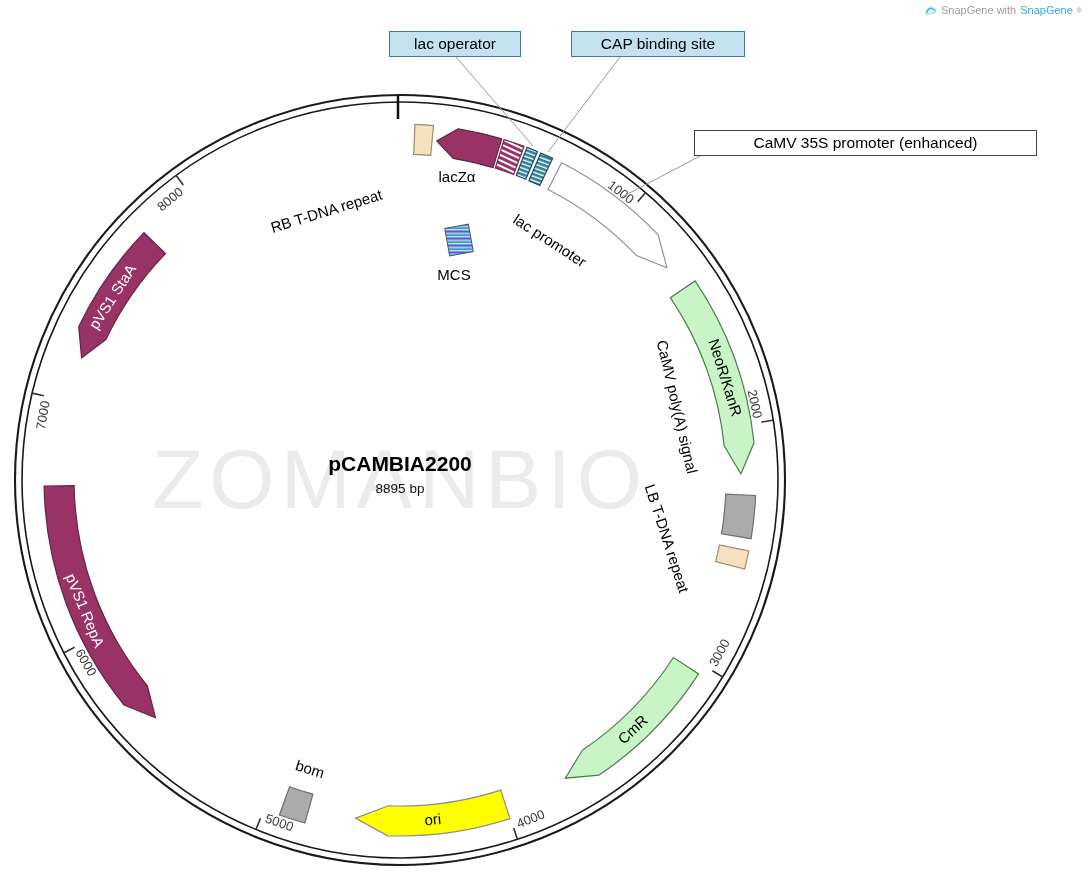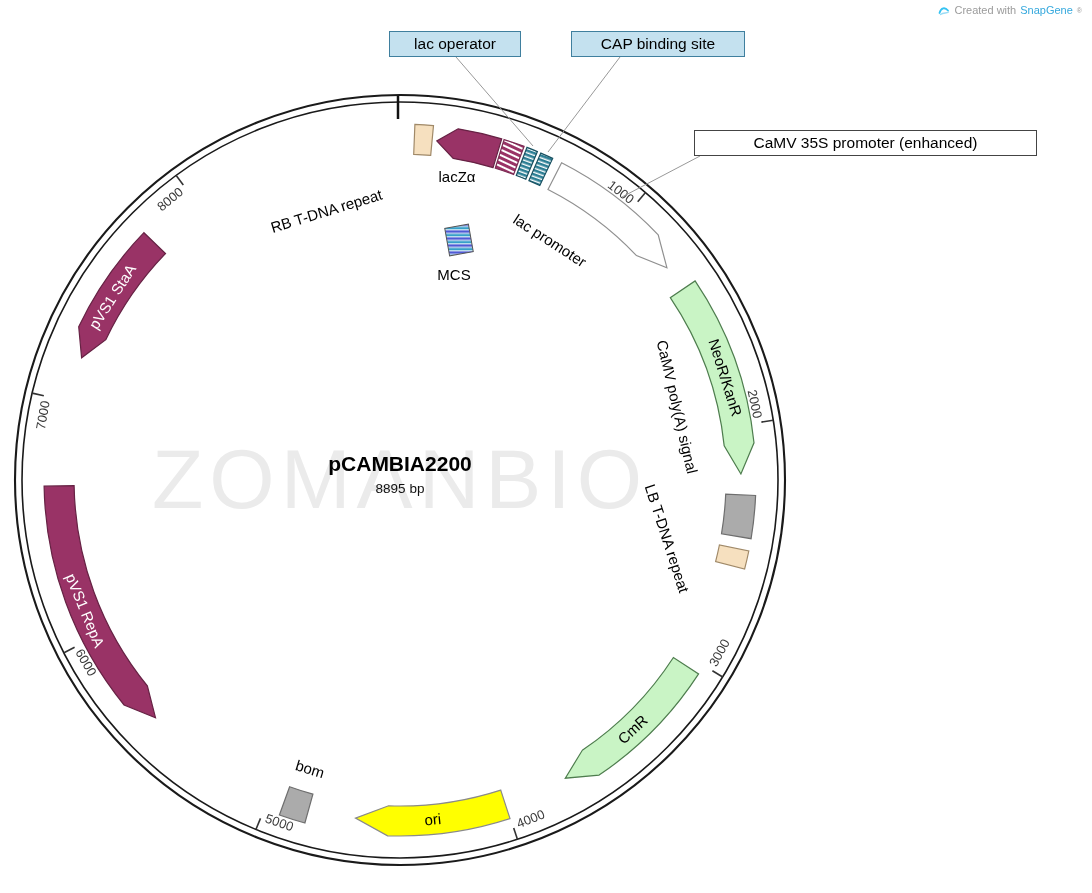--- a/index.html
+++ b/index.html
@@ -143,18 +143,18 @@
       <text class="subtitle" x="400" y="493" text-anchor="middle">8895 bp</text>
     </g>
   </svg>
 
   
   <div class="credit">
     <svg width="12" height="12" viewBox="0 0 12 12">
       <path d="M1.5,9 C3,3.5 7,3 10,6.5" fill="none" stroke="#35c3f2" stroke-width="1.8" stroke-linecap="round"></path>
       <path d="M2.5,10.5 C5.5,8.5 8.5,9.5 10.5,8" fill="none" stroke="#9adcf5" stroke-width="1.4" stroke-linecap="round"></path>
     </svg>
-    <span>Created with</span>
+    <span>SnapGene with</span>
     <span class="brand">SnapGene</span>
       <sup>®</sup>
   </div>
 
 </div>
 
 </body></html>

